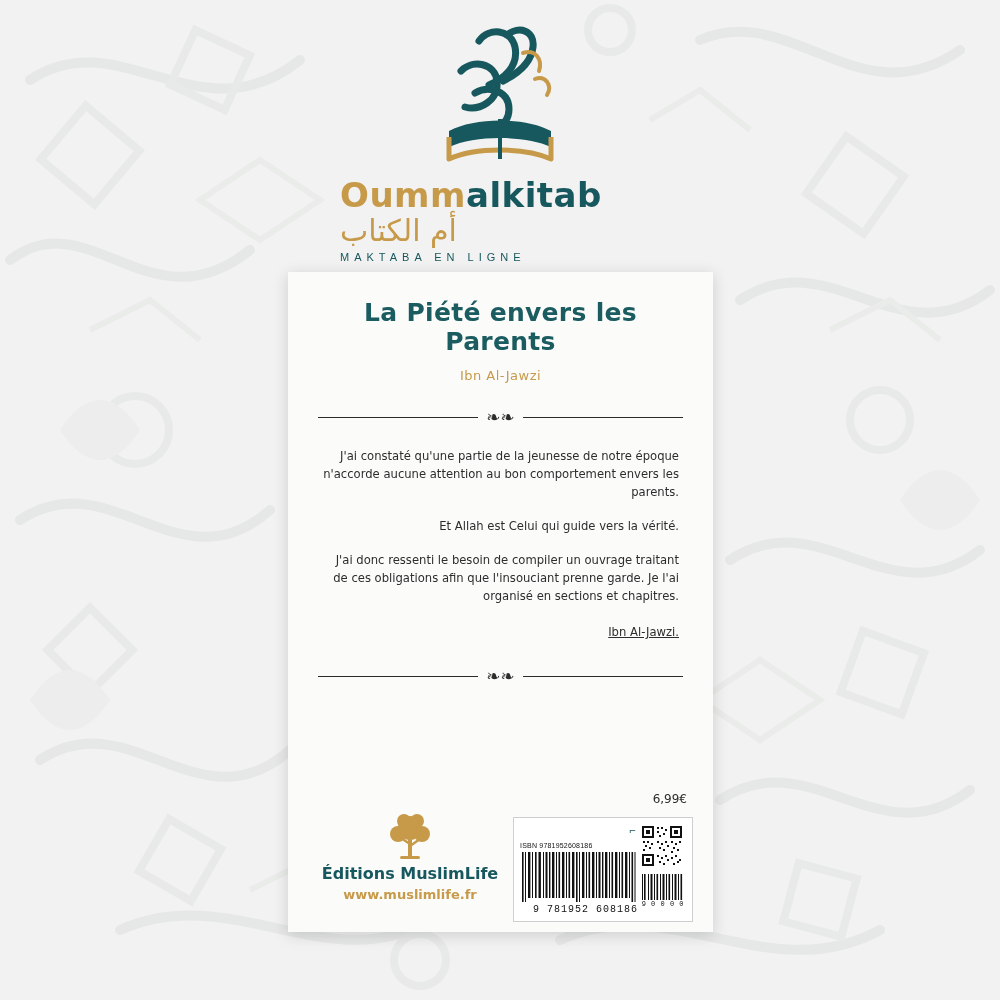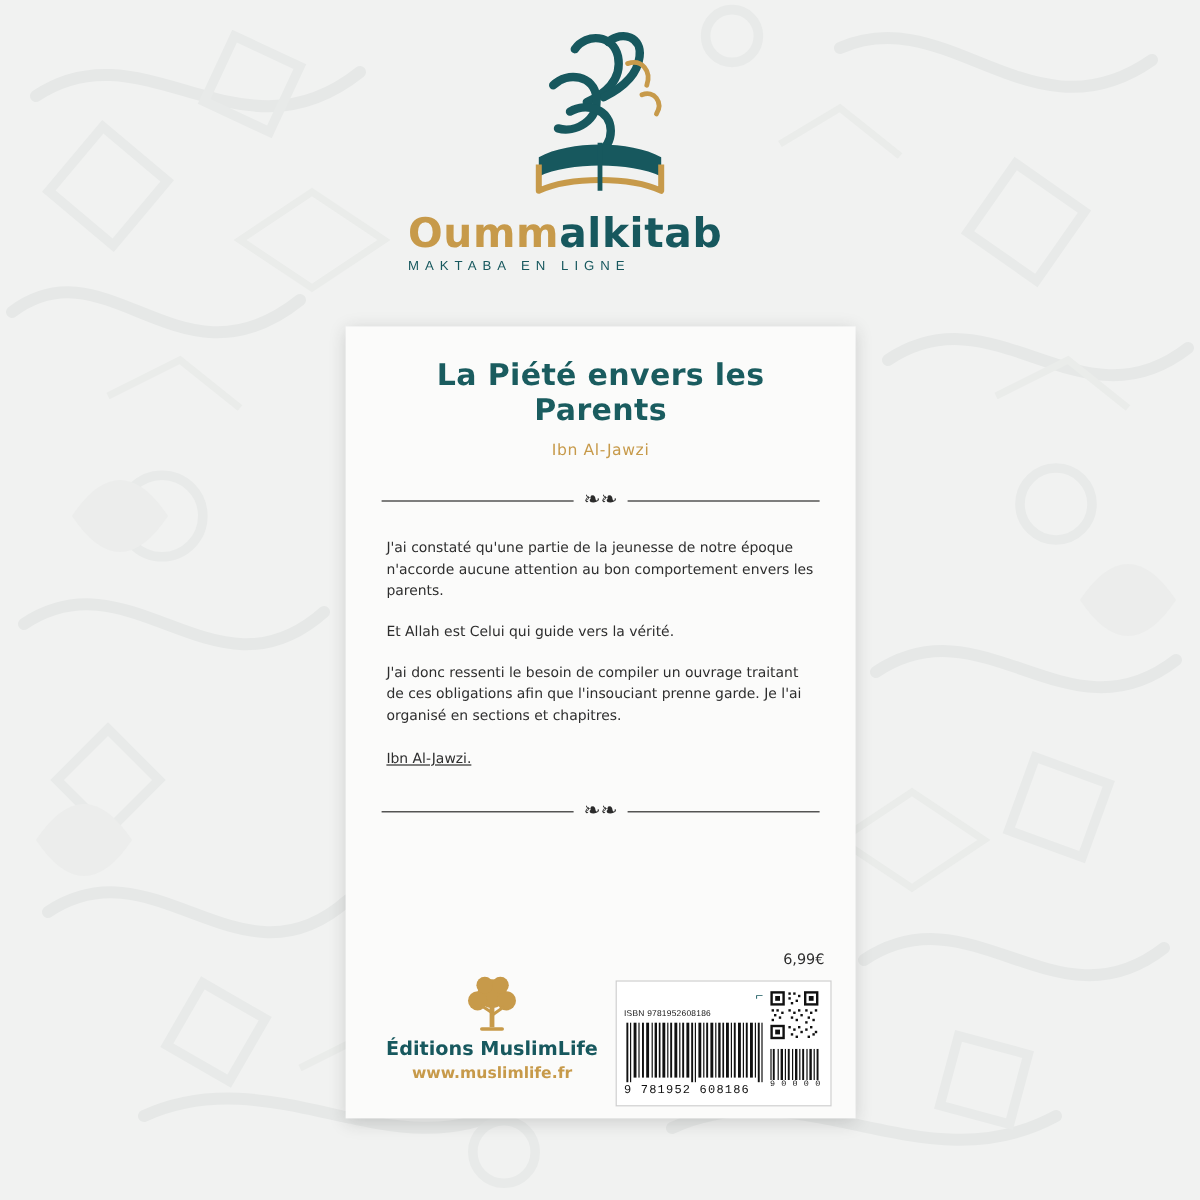--- a/index.html
+++ b/index.html
@@ -126,21 +126,21 @@
     line-height: 1;
     font-family: "DejaVu Sans", sans-serif;
   }
 
   #blurb {
     margin-top: 22px;
     padding: 0 10px;
   }
   #blurb p {
     margin: 0 0 16px 0;
-    text-align: left;
+    text-align: right;
     font-family: "DejaVu Sans", sans-serif;
     font-size: 11.6px;
     line-height: 1.55;
     color: #2d2d2d;
   }
   #blurb p.signature {
     font-size: 11.6px;
     margin-top: 18px;
     text-decoration: underline;
   }
@@ -206,21 +206,21 @@
     left: 6px;
     top: 34px;
     width: 118px;
     height: 50px;
   }
   #barcode-digits {
     position: absolute;
     left: 6px;
     top: 86px;
     width: 118px;
-    text-align: left;
+    text-align: right;
     font-family: "Liberation Mono", monospace;
     font-size: 10px;
     letter-spacing: 1px;
     color: #111;
   }
   #qr-code {
     position: absolute;
     right: 8px;
     top: 6px;
     width: 44px;
@@ -312,20 +312,21 @@
       <g fill="none" stroke="#c79a4a" stroke-width="4" stroke-linecap="round">
         <path d="M108 34 C 120 30, 128 40, 124 52"></path>
         <path d="M120 60 C 130 56, 138 66, 132 76"></path>
       </g>
       <path d="M34 112 C 60 98, 110 98, 136 112 L 136 128 C 110 116, 60 116, 34 128 Z" fill="#17585e"></path>
       <path d="M34 118 L 34 140 C 60 128, 110 128, 136 140 L 136 118" fill="none" stroke="#c79a4a" stroke-width="5" stroke-linejoin="round"></path>
       <path d="M85 100 L 85 140" stroke="#17585e" stroke-width="4"></path>
     </svg>
   </div>
   <div id="brand-name"><span class="gold">Oumm</span><span>alkitab</span></div>
+  <div id="brand-arabic">أم الكتاب</div>
   <div id="brand-sub">MAKTABA EN LIGNE</div>
 </div>
 
 <div id="cover">
   <div class="cover-inner">
 
     <h1 id="book-title">La Piété envers les Parents</h1>
     <div id="book-author">Ibn Al-Jawzi</div>
 
     <div class="divider">

